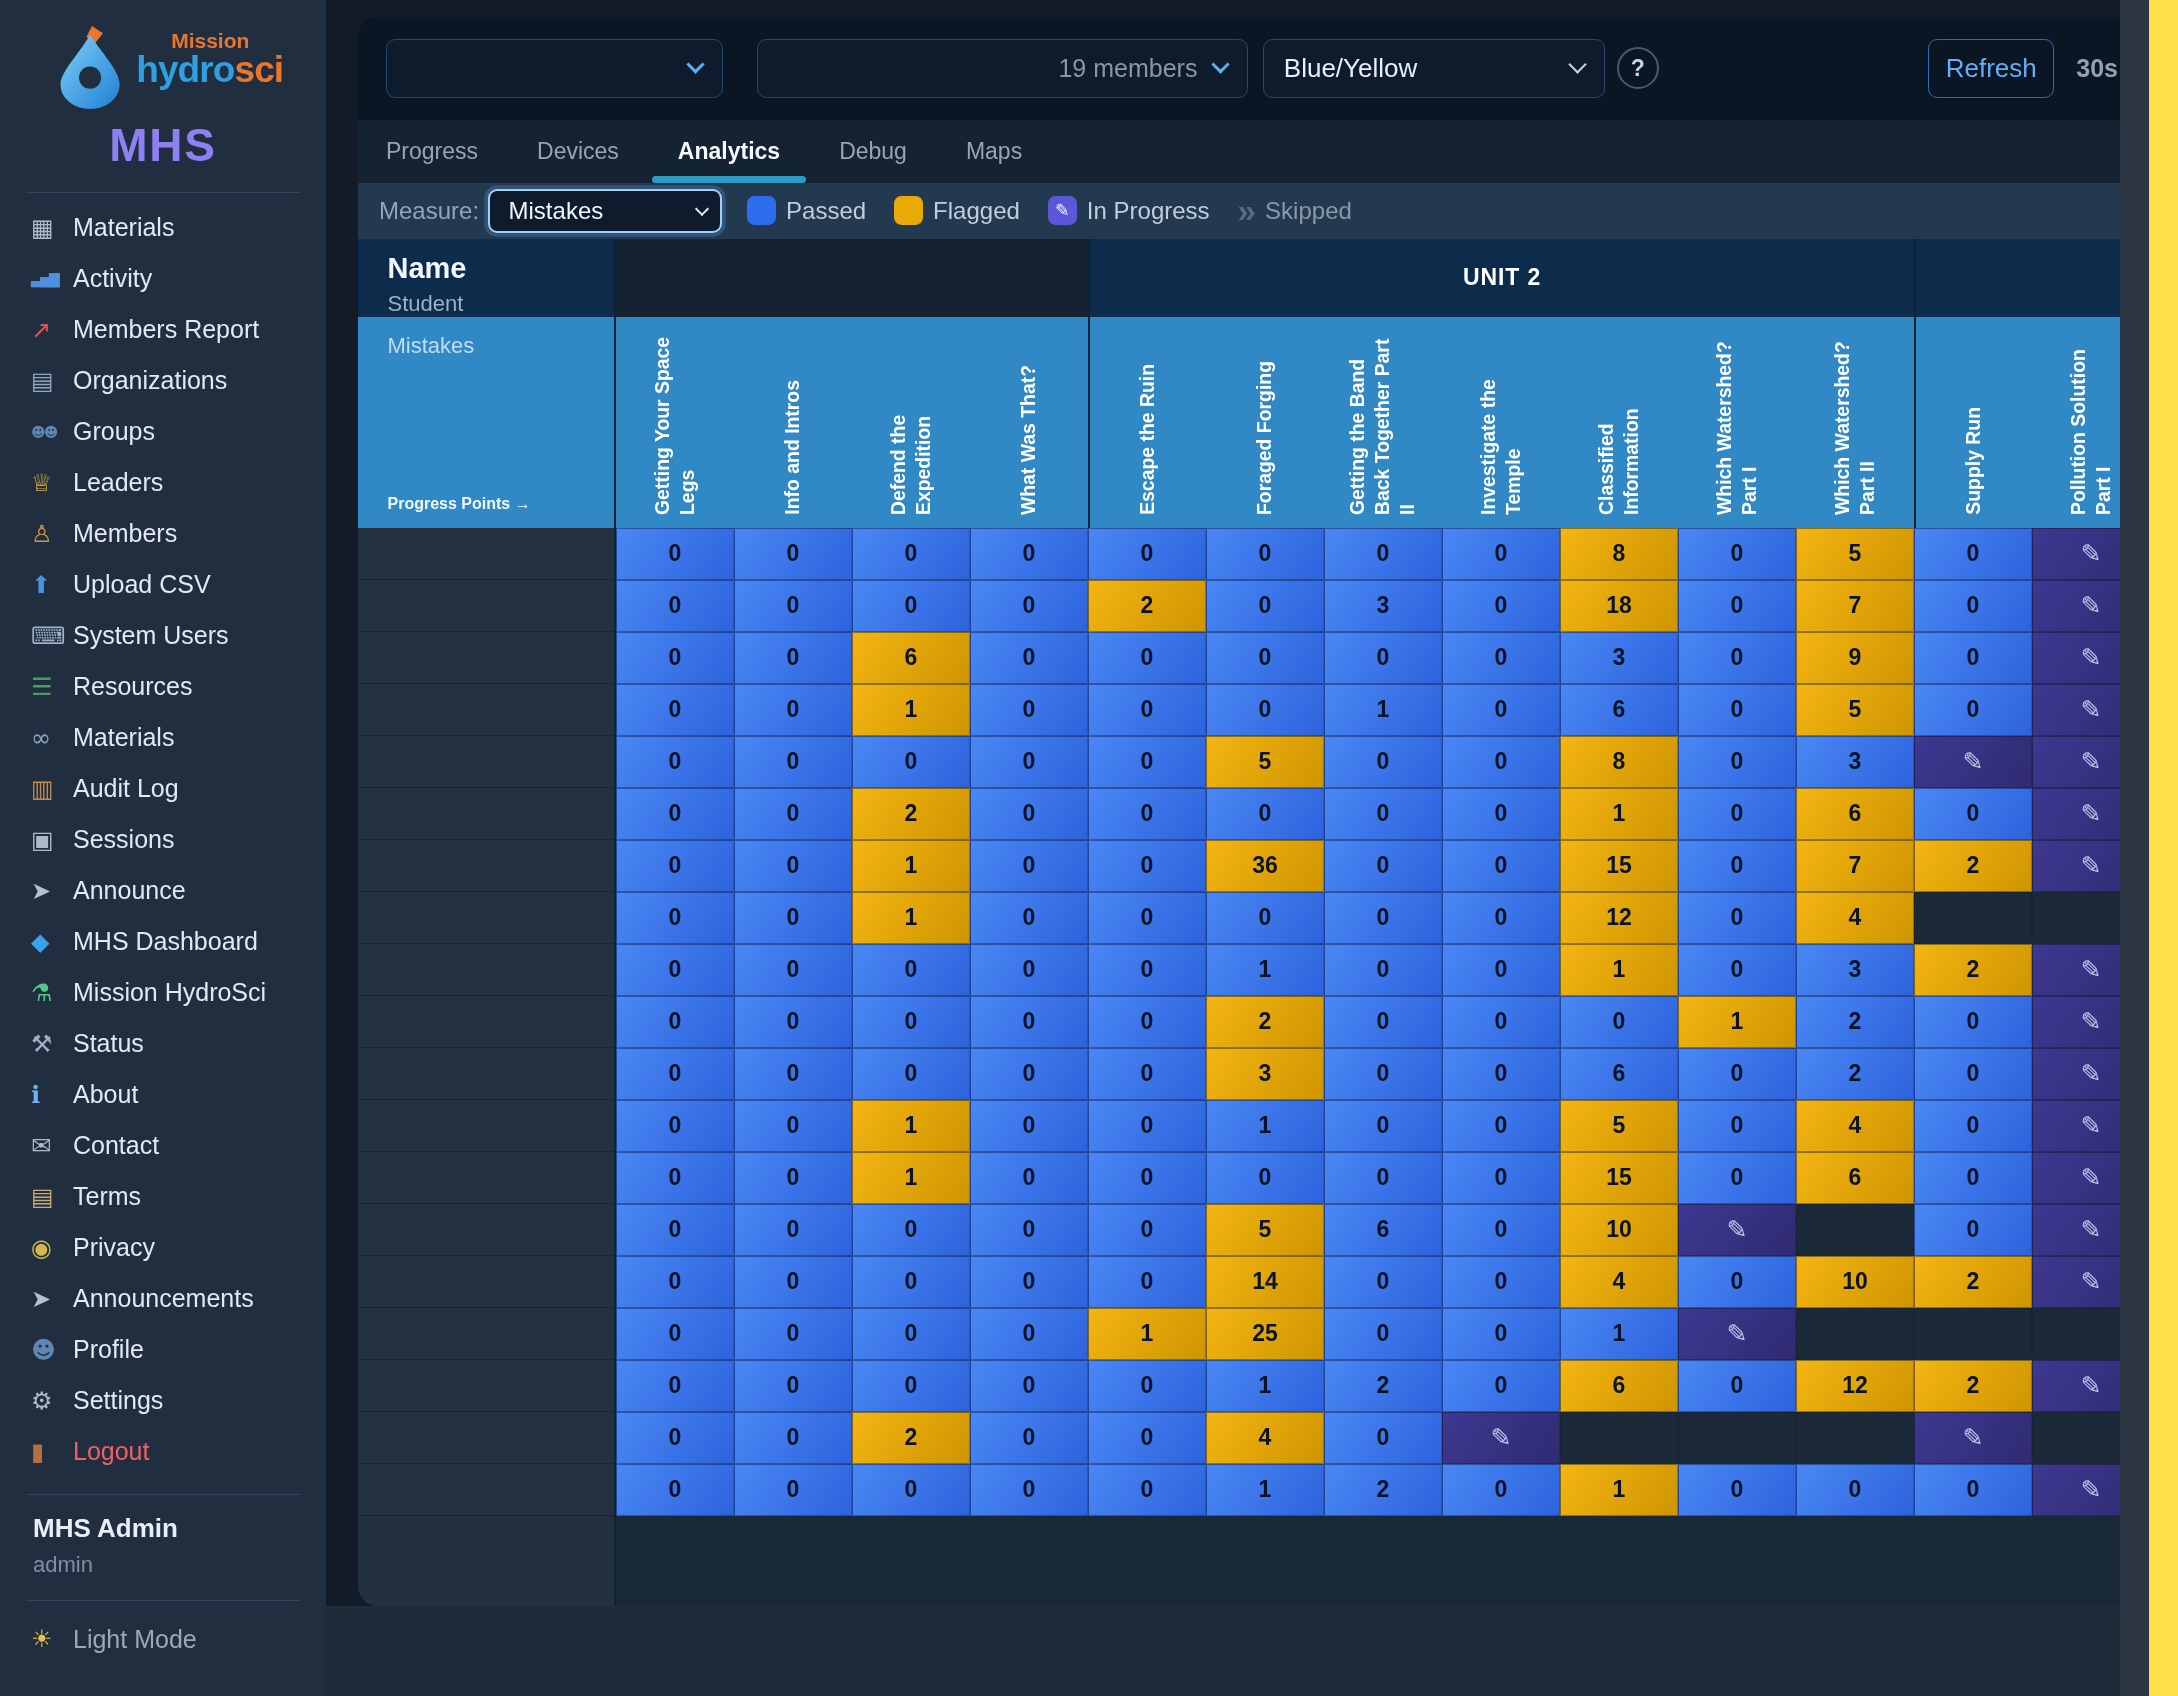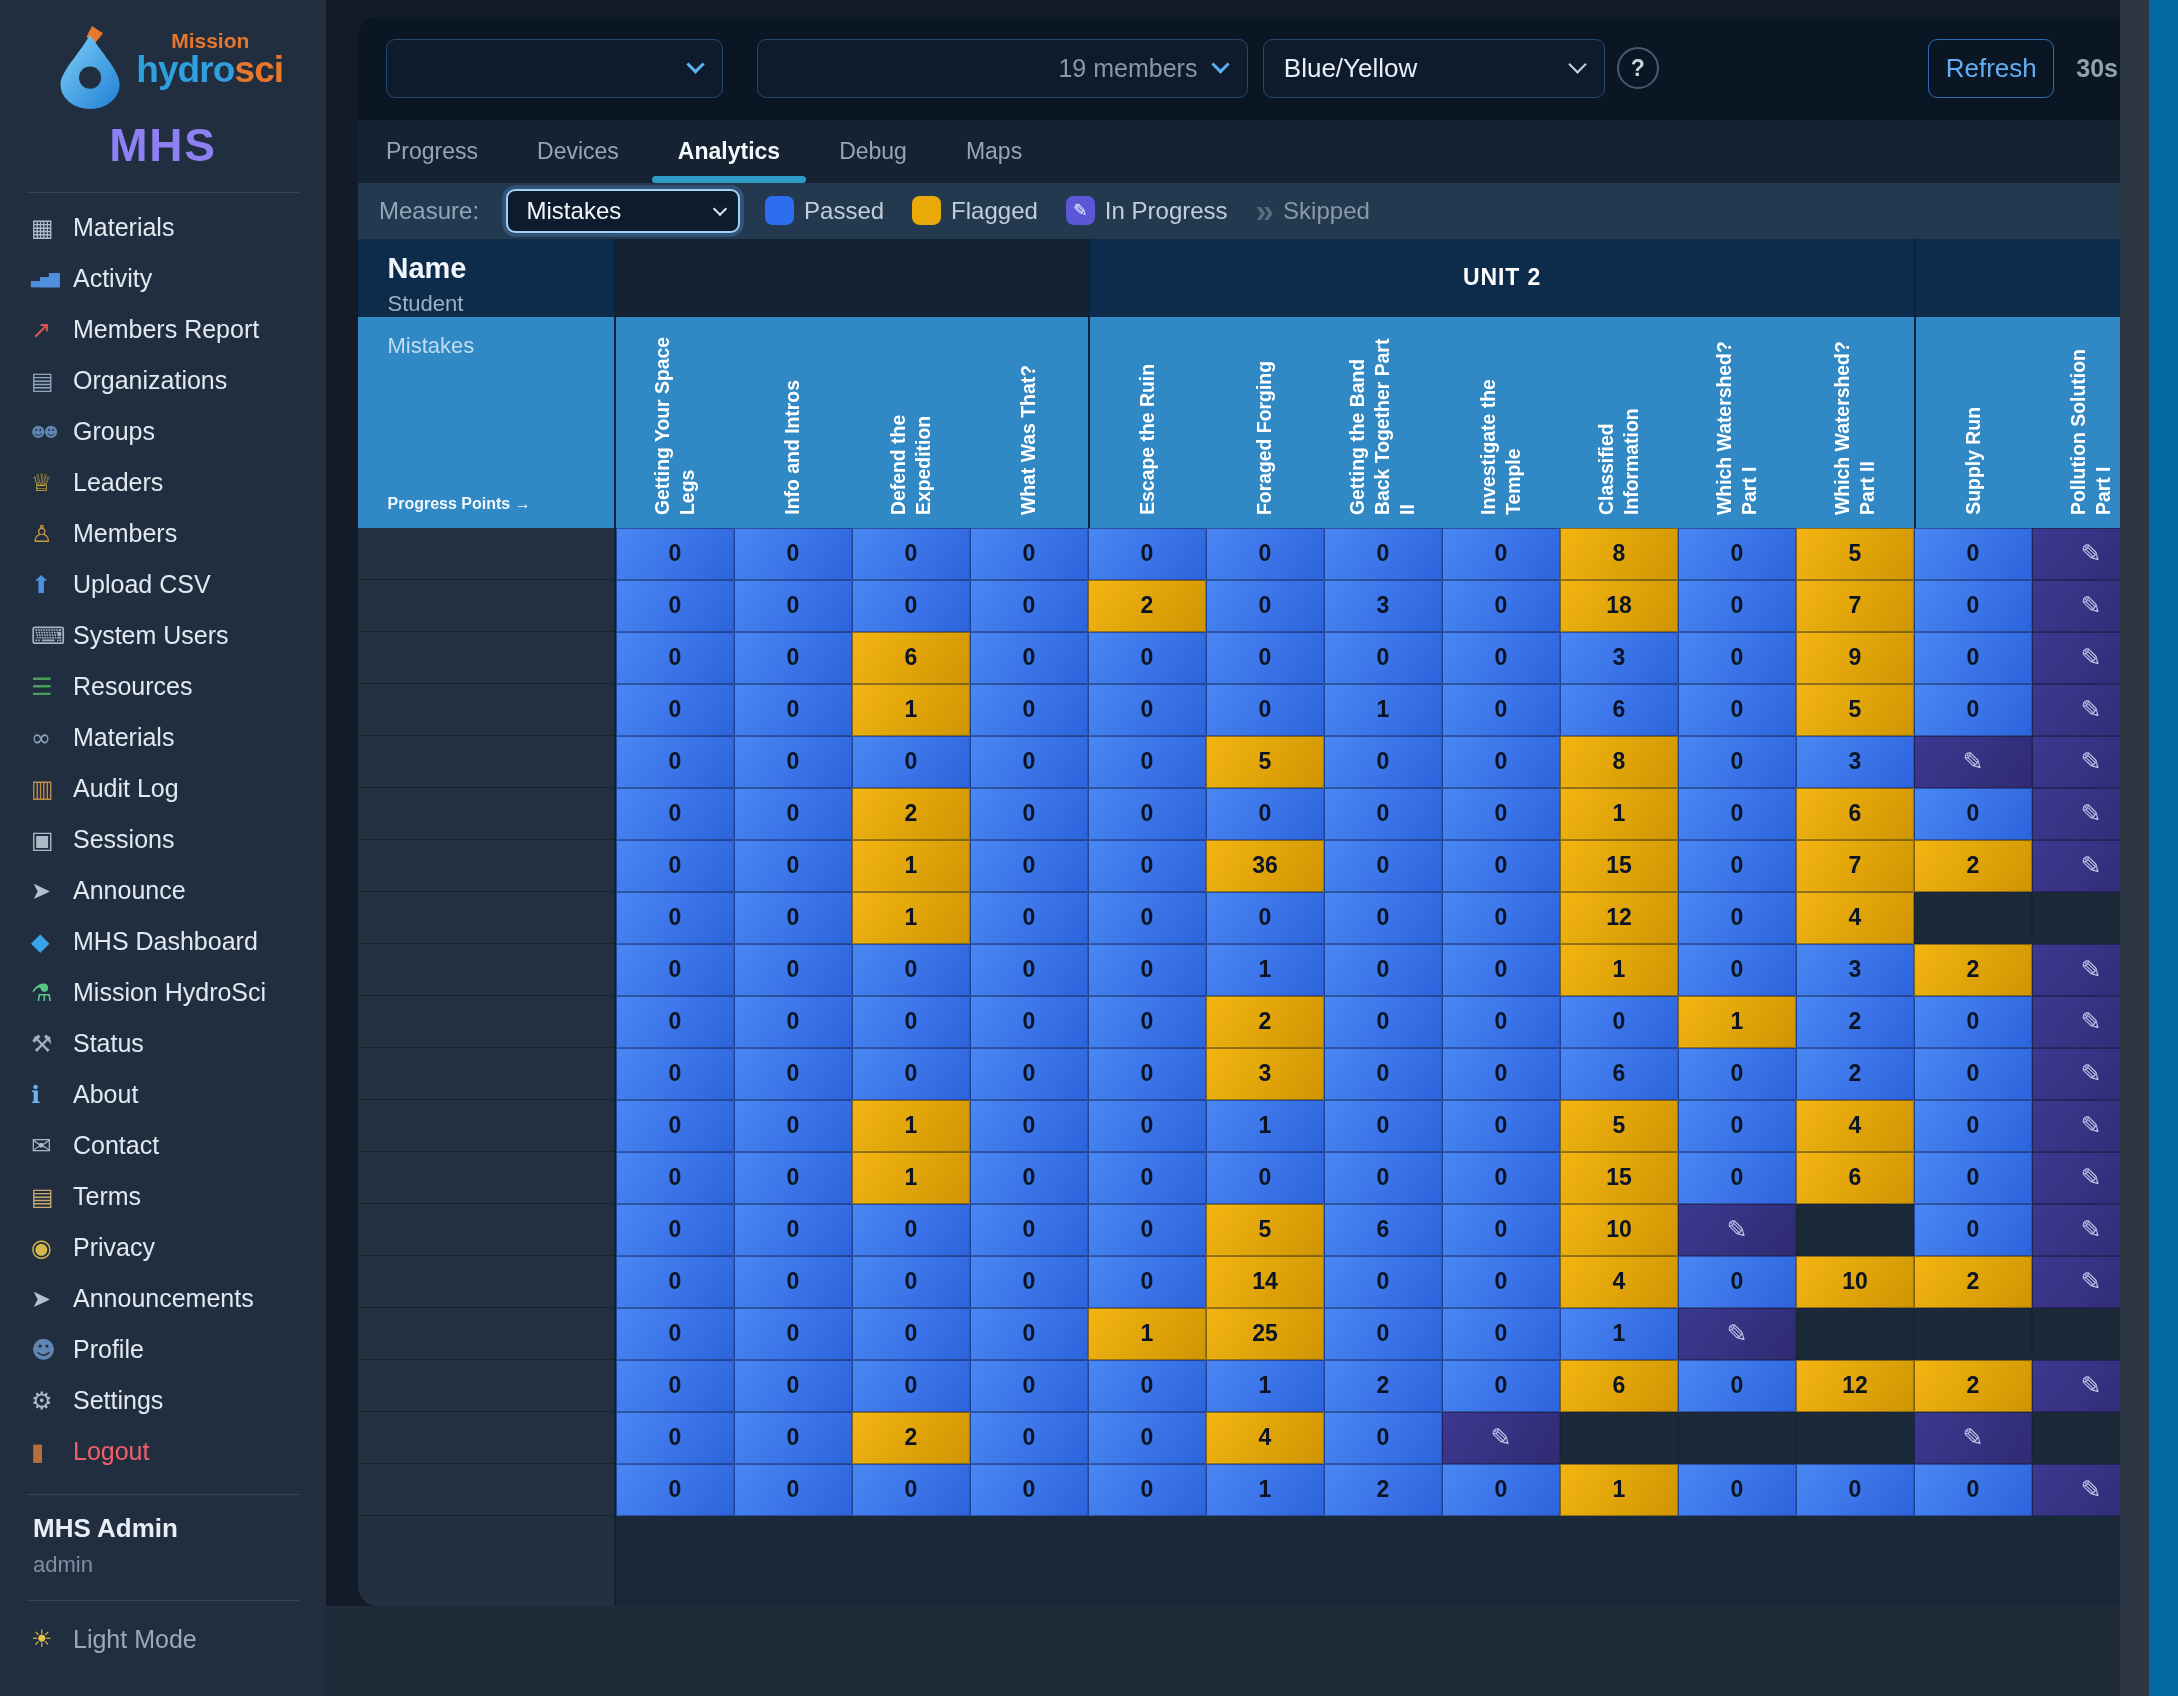--- a/index.html
+++ b/index.html
@@ -1,18 +1,18 @@
 <!DOCTYPE html>
 <html style="font-size:14.8px"><head>
 <meta charset="utf-8">
 <style>
   html,body{margin:0;padding:0;background:#121b27;}
   *{box-sizing:border-box;}
   .page{position:relative;width:2178px;height:1696px;overflow:hidden;
-        font-family:"Liberation Sans","DejaVu Sans",sans-serif;background:#0369a1;}
+        font-family:"Liberation Sans","DejaVu Sans",sans-serif;background:#fde047;}
 
   
   .sidebar{position:absolute;left:0;top:0;width:326px;height:1696px;background:#202e3f;}
   .logo{padding:24px 0 0 55px;}
   .logo-row{display:flex;align-items:flex-start;}
   .wordmark{margin-left:9.2px;margin-top:5.5px;line-height:1;}
   .wm-mission{color:#e8762c;font-size:21px;font-weight:bold;margin-left:35px;}
   .wm-main{font-size:37px;font-weight:bold;letter-spacing:-0.9px;}
   .wm-hydro{color:#2f9fe0;}
   .wm-sci{color:#e8762c;}
@@ -60,21 +60,21 @@
 
   
   .tabsrow{height:63px;display:flex;align-items:center;padding:0 28px;gap:59px;}
   .tab{font-size:23px;color:#96a5b4;position:relative;padding:13px 0;cursor:pointer;}
   .tab.active{color:#f4f8fb;font-weight:bold;}
   .tab.active::after{content:"";position:absolute;left:-26px;right:-26px;bottom:-5.5px;height:7.4px;
                      background:#2e9dc6;border-radius:3.7px;}
 
   
   .measurerow{height:56px;background:#233950;display:flex;align-items:center;padding-left:21px;}
-  .mlabel{color:#93a5b8;font-size:24px;margin-right:27px;}
+  .mlabel{color:#93a5b8;font-size:24px;margin-right:9px;}
   .mselect{width:234px;height:44px;background:#0d1b2c;border:2.3px solid #9fd0f7;border-radius:9.2px;
            box-shadow:0 0 0 3.7px rgba(90,150,220,.3);display:flex;align-items:center;
            justify-content:space-between;padding:0 13px 0 18.5px;color:#f2f7fb;font-size:24px;cursor:pointer;}
   .mselect .chev{border-color:#dfe8f0;border-width:2.3px;width:10px;height:10px;margin-top:-3.7px;}
   .legend{display:flex;align-items:center;margin-left:25px;}
   .lchip{width:29px;height:29px;border-radius:7.4px;margin-right:10px;flex:none;}
   .lchip.passed{background:#2d6ef0;}
   .lchip.flagged{background:#e9a907;}
   .lchip.inprogress{background:#5b58d8;color:#f0f1ff;font-size:17.5px;display:flex;align-items:center;justify-content:center;}
   .llabel{color:#c3cedb;font-size:24px;margin-right:28px;}

